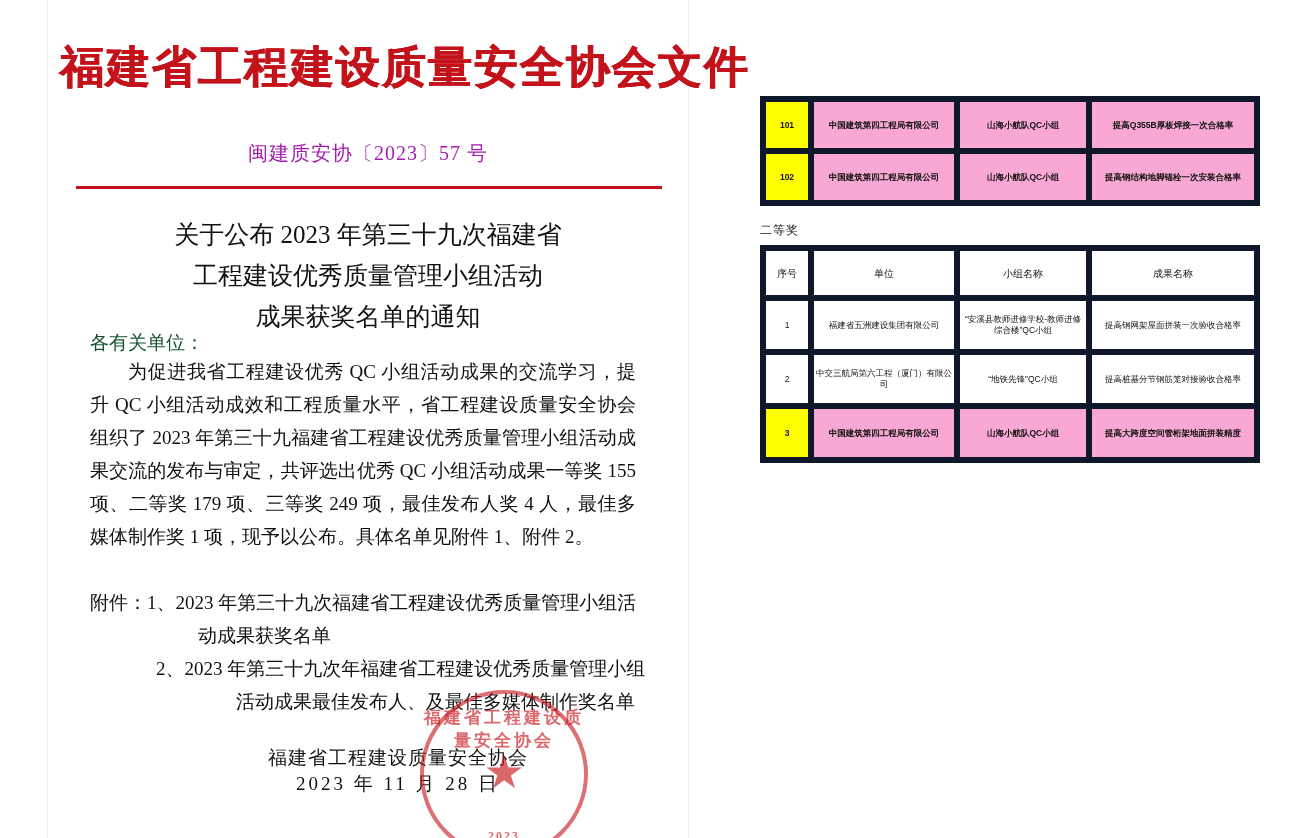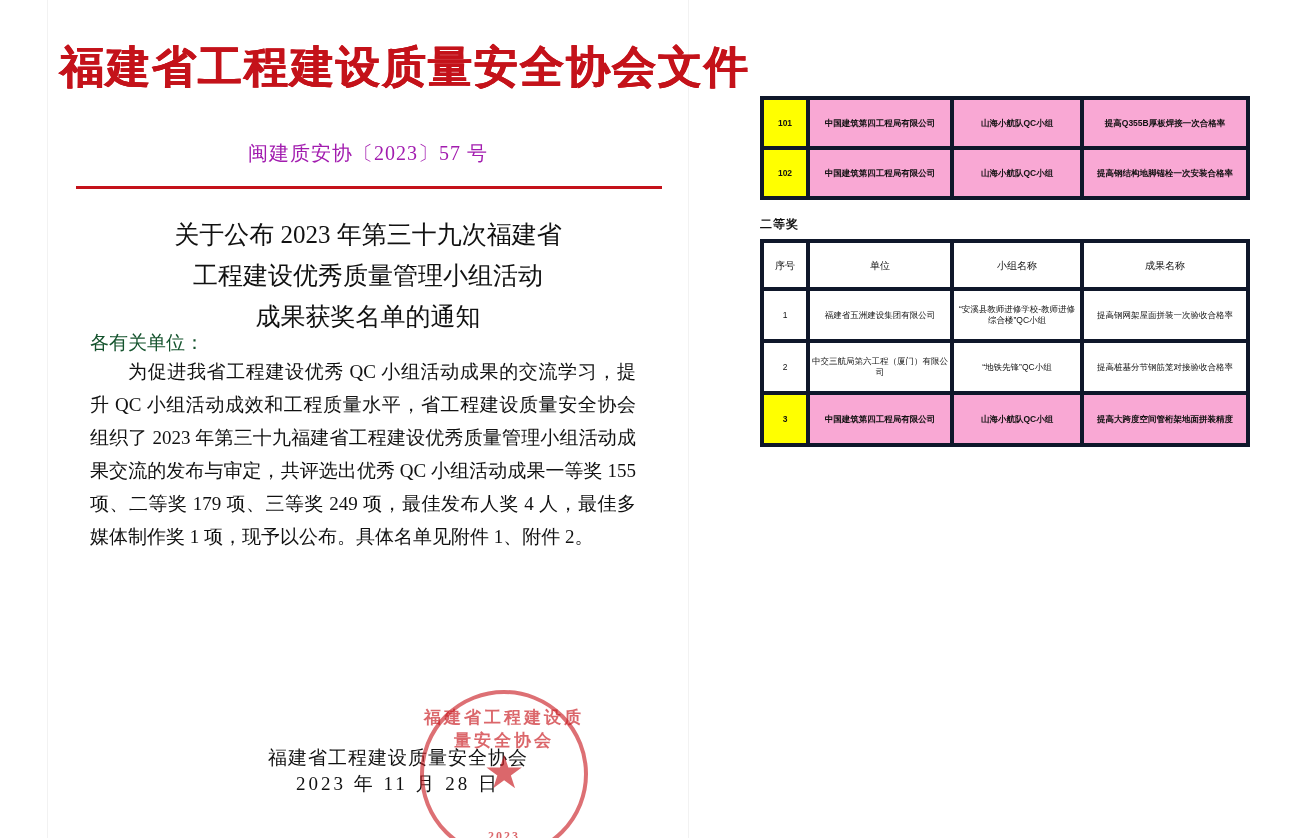--- a/index.html
+++ b/index.html
@@ -155,21 +155,21 @@
     top: 96px;
     width: 480px;
   }
   table.awards {
     border-collapse: collapse;
     width: 466px;
     table-layout: fixed;
     font-family: "Liberation Sans", sans-serif;
   }
   table.awards td, table.awards th {
-    border: 4px solid #0f172a;
+    border: 6px solid #0f172a;
     font-size: 8.5px;
     line-height: 11px;
     text-align: center;
     vertical-align: middle;
     padding: 12px 1px;
     color: #111;
     word-break: break-all;
   }
   table.awards th {
     font-weight: normal;
@@ -183,21 +183,21 @@
 
   .hl td { background: #f9a8d4; color: #b51b1b; font-weight: bold; }
   .hl td.num { color: #111; background: #ffff00; }
 
   .t1 { position: relative; }
   .t1 td { height: 22px; }
   .second-label {
     margin-top: 16px;
     margin-bottom: 6px;
     font-size: 12px;
-    font-weight: bold;
+    font-weight: normal;
     font-family: "Liberation Sans", sans-serif;
     color: #111;
     letter-spacing: 1px;
   }
   table.awards.t2 td { height: 24px; }
 </style>
 </head>
 <body>
 
 <div id="root">
@@ -213,20 +213,24 @@
     <div class="headline">
       <div>关于公布 2023 年第三十九次福建省</div>
       <div>工程建设优秀质量管理小组活动</div>
       <div>成果获奖名单的通知</div>
     </div>
 
     <div class="salutation">各有关单位：</div>
 
     <div class="body-para">为促进我省工程建设优秀 QC 小组活动成果的交流学习，提升 QC 小组活动成效和工程质量水平，省工程建设质量安全协会组织了 2023 年第三十九福建省工程建设优秀质量管理小组活动成果交流的发布与审定，共评选出优秀 QC 小组活动成果一等奖 155 项、二等奖 179 项、三等奖 249 项，最佳发布人奖 4 人，最佳多媒体制作奖 1 项，现予以公布。具体名单见附件 1、附件 2。</div>
 
+    <div class="attach-block">
+      <div class="attach-line-1">附件：1、2023 年第三十九次福建省工程建设优秀质量管理小组活动成果获奖名单</div>
+      <div class="attach-line-2" style="padding-left:146px;text-indent:-80px;">2、2023 年第三十九次年福建省工程建设优秀质量管理小组活动成果最佳发布人、及最佳多媒体制作奖名单</div>
+    </div>
 
     <div class="signature">
       <div class="sign-org">福建省工程建设质量安全协会</div>
       <div class="sign-date">2023 年 11 月 28 日</div>
     </div>
 
     <div class="seal">
       <div class="seal-top-text">福建省工程建设质量安全协会</div>
       <div class="star">★</div>
       <div class="seal-bottom-text">2023</div>

